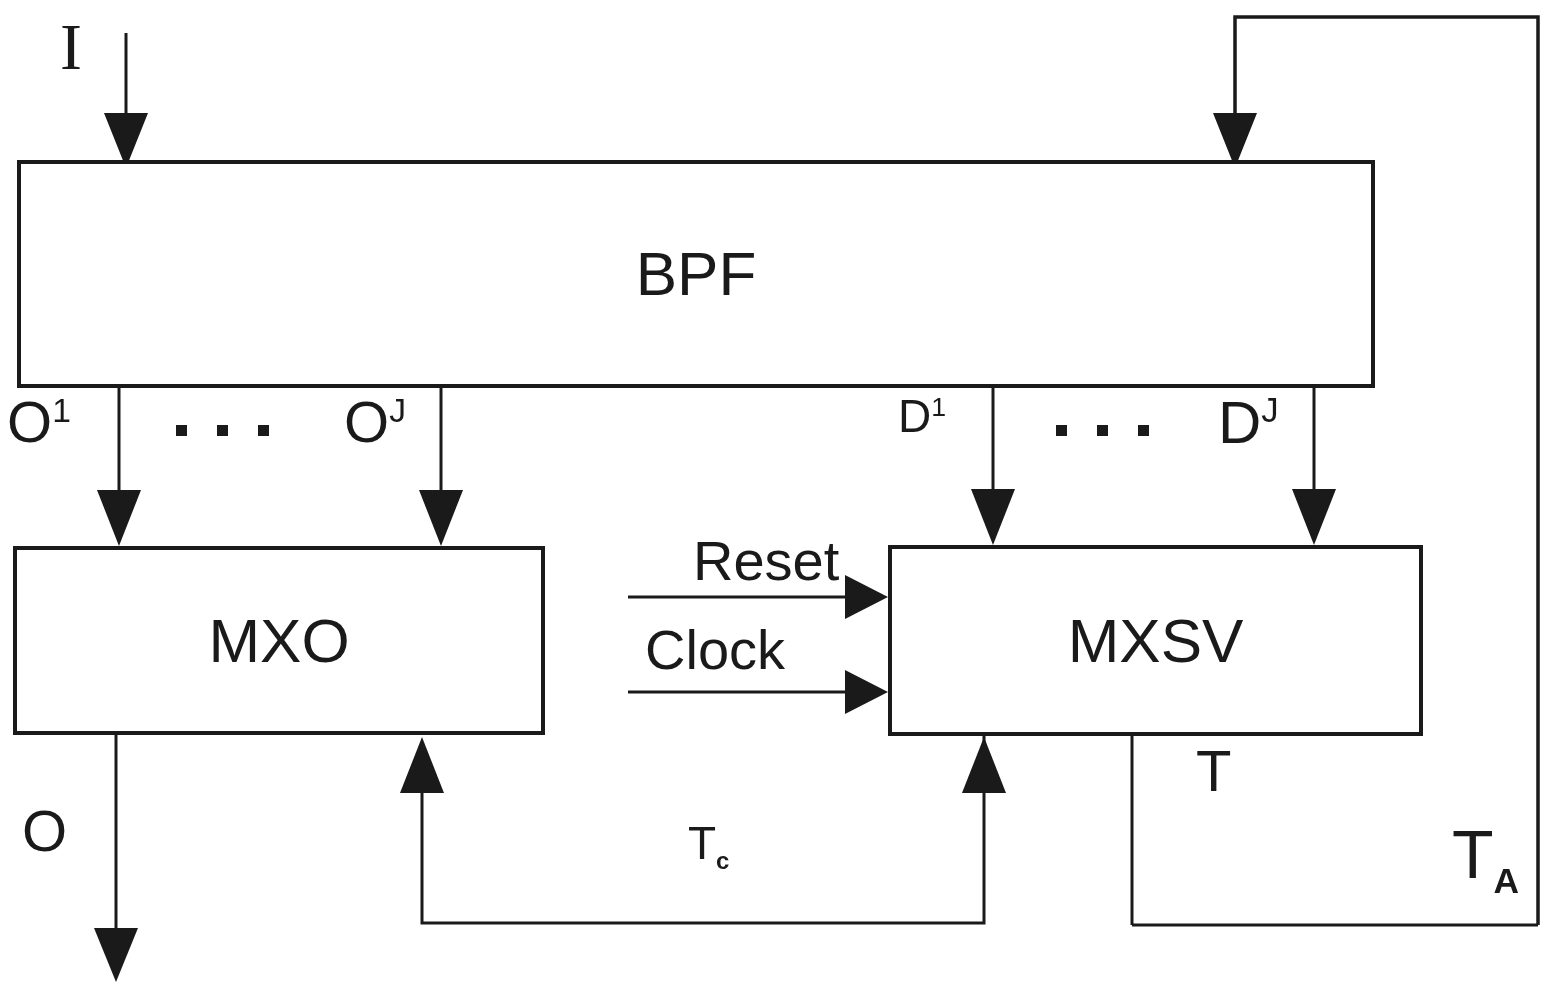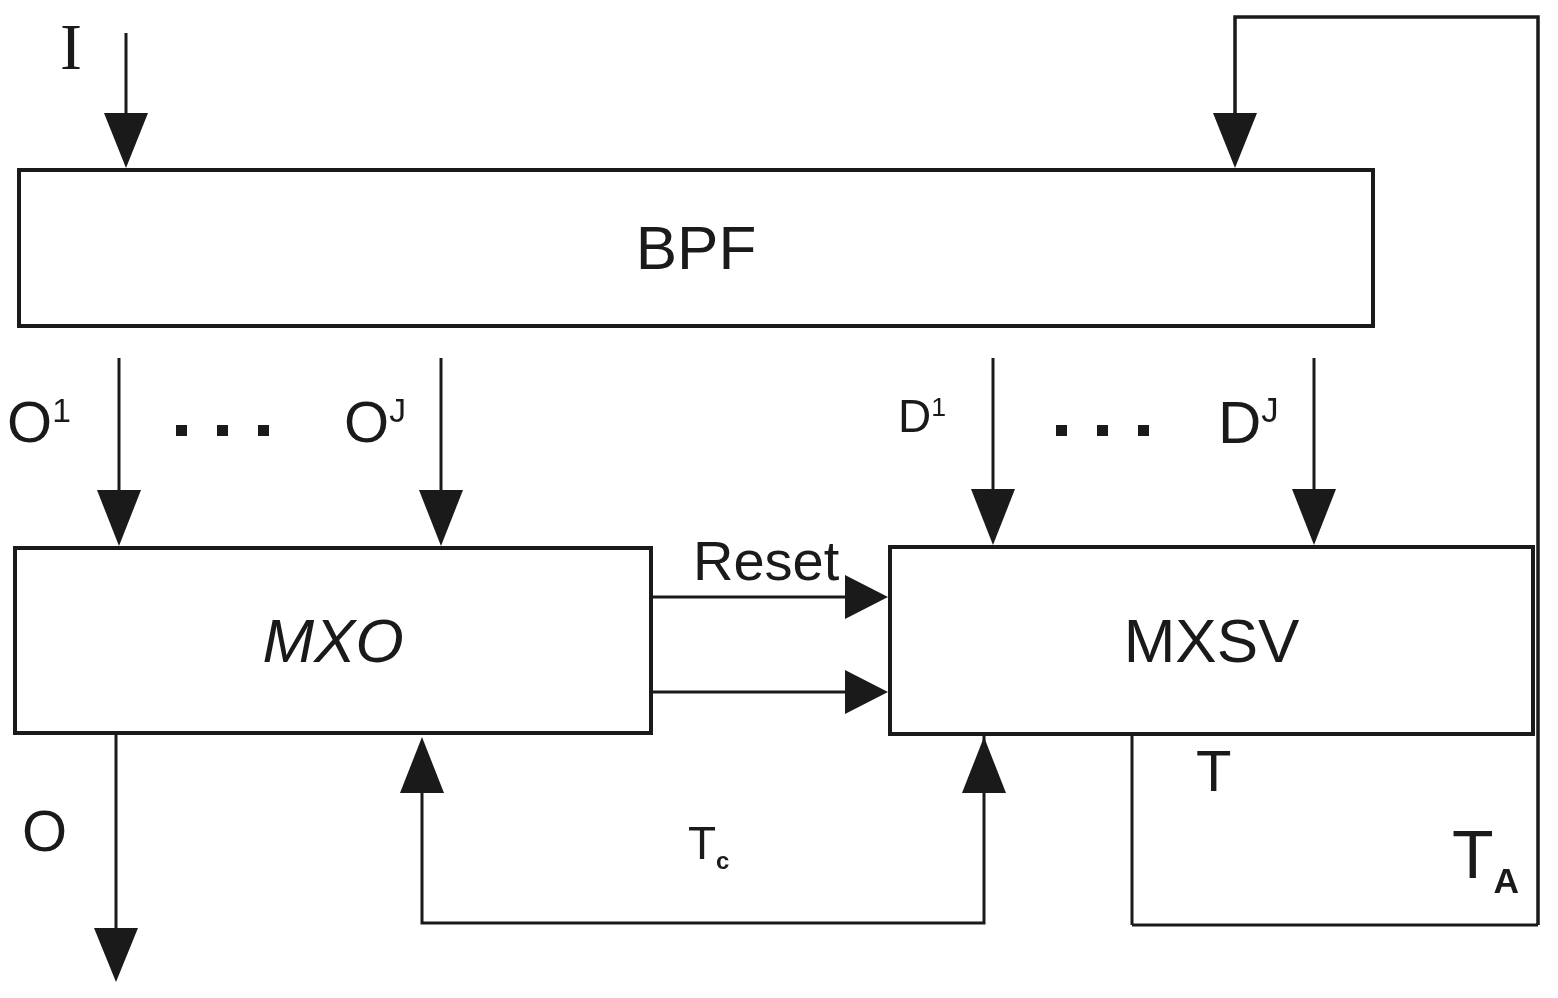--- a/index.html
+++ b/index.html
@@ -134,29 +134,29 @@
 
       <polygon points="962,793 1006,793 984,737" fill="#1a1a1a"></polygon>
     </g>
 
     <g>
       <line x1="1132" y1="736" x2="1132" y2="925" stroke="#1a1a1a" stroke-width="3"></line>
       <line x1="1132" y1="925" x2="1538" y2="925" stroke="#1a1a1a" stroke-width="3"></line>
     </g>
   </svg>
 
-  <div class="blk" style="left:17px; top:168px; width:1358px; height:160px;text-align:center;">
+  <div class="blk" style="left:17px; top:160px; width:1358px; height:228px;text-align:center;">
     <span class="blk-label">BPF</span>
   </div>
 
-  <div class="blk" style="left:13px; top:546px; width:640px; height:189px;font-style:italic;">
+  <div class="blk" style="left:13px; top:546px; width:532px; height:189px;">
     <span class="blk-label">MXO</span>
   </div>
 
-  <div class="blk" style="left:888px; top:545px; width:647px; height:191px;">
+  <div class="blk" style="left:888px; top:545px; width:535px; height:191px;">
     <span class="blk-label">MXSV</span>
   </div>
 
   <span class="lbl lbl-serif" style="left:60px; top:14px; font-size:66px;">I</span>
 
   <span class="lbl" style="left:7px; top:393px; font-size:58px;">
     <span>O</span><span class="sup">1</span>
   </span>
 
   <span class="dots" style="left:176px; top:425px;">
@@ -178,20 +178,21 @@
     <i></i>
     <i></i>
   </span>
 
   <span class="lbl" style="left:1218px; top:393px; font-size:60px;">
     <span>D</span><span class="sup">J</span>
   </span>
 
   <span class="lbl" style="left:645px; top:533px; font-size:56px;margin-left:48px;">Reset</span>
 
+  <span class="lbl" style="left:645px; top:622px; font-size:56px;">Clock</span>
 
   <span class="lbl" style="left:22px; top:802px; font-size:58px;">O</span>
 
   <span class="lbl" style="left:688px; top:820px; font-size:46px;">
     <span>T</span><span class="sub">c</span>
   </span>
 
   <span class="lbl" style="left:1196px; top:742px; font-size:58px;">T</span>
 
   <span class="lbl" style="left:1452px; top:820px; font-size:68px;">

